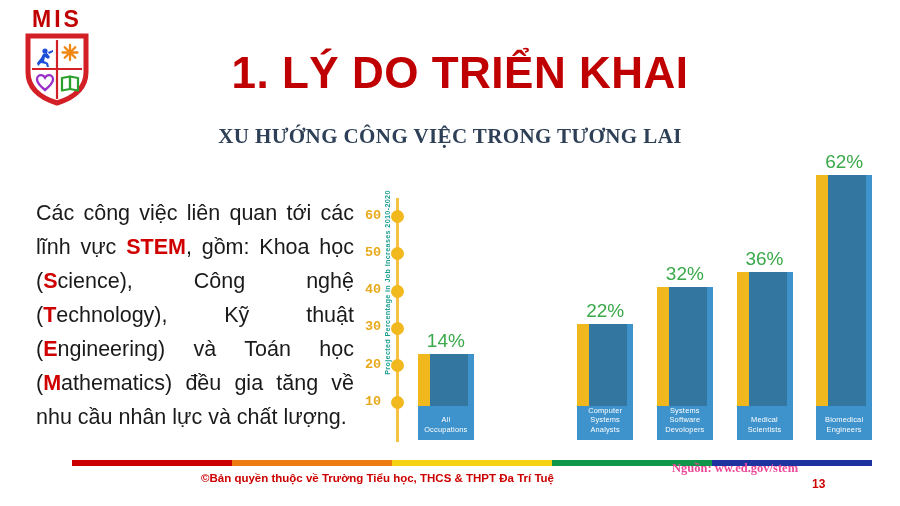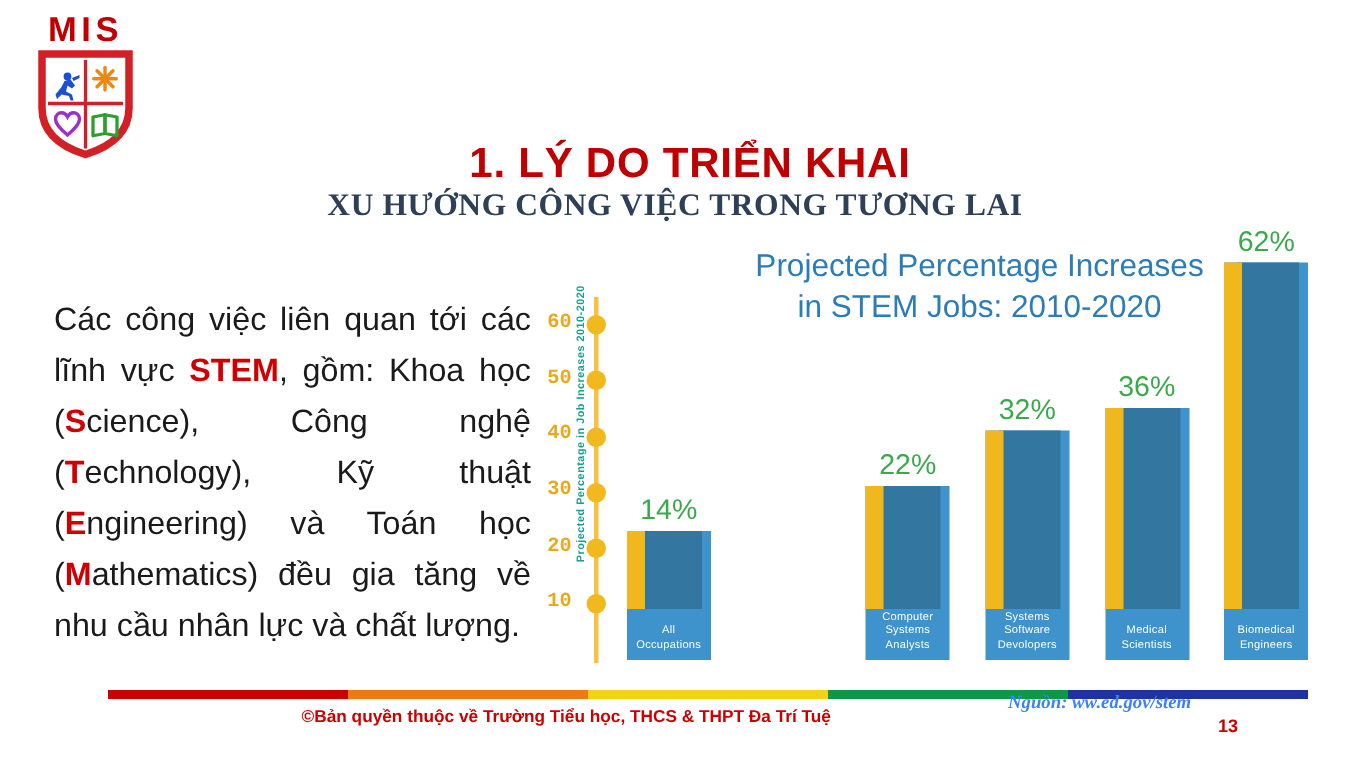--- a/index.html
+++ b/index.html
@@ -21,24 +21,23 @@
     color: #c00000;
   }
   #logo-shield { position: absolute; left: 10px; top: 26px; width: 66px; height: 74px; }
 
   
   #slide-title {
     position: absolute; left: 110px; top: 48px; width: 700px;
     text-align: center;
     font-family: "Liberation Sans", sans-serif;
     font-weight: bold;
-    font-size: 28px;
+    font-size: 44px;
     color: #c00000;
     letter-spacing: 0.5px;
-    margin-top: 45px;
   }
 
   
   #chart-subtitle {
     position: absolute; left: 200px; top: 124px; width: 500px;
     text-align: center;
     font-family: "Liberation Serif", serif;
     font-variant: small-caps;
     font-weight: bold;
     font-size: 21px;
@@ -151,23 +150,23 @@
     position: absolute; left: 0; top: 472px; width: 755px;
     text-align: center;
     font-family: "Liberation Sans", sans-serif;
     font-weight: bold;
     font-size: 11.5px;
     color: #cc0000;
   }
   #source-note {
     position: absolute; left: 672px; top: 461px;
     font-family: "Liberation Serif", serif;
-    font-style: italic; font-weight: bold;
+    font-weight: bold;
     font-size: 12.5px;
-    color: #3b82f6;
+    color: #ec4899;
   }
   #page-number {
     position: absolute; left: 812px; top: 477px;
     font-family: "Liberation Sans", sans-serif;
     font-weight: bold; font-size: 12px;
     color: #cc0000;
   }
 </style>
 </head>
 <body>
@@ -202,22 +201,20 @@
   </svg>
 </div>
 
 <div id="slide-title">1. LÝ DO TRIỂN KHAI</div>
 
 <div id="chart-subtitle">XU HƯỚNG CÔNG VIỆC TRONG TƯƠNG LAI</div>
 
 <p id="body-paragraph"><span>Các công việc liên quan tới các lĩnh vực </span><span class="hl" style="color: rgb(208, 0, 0);">STEM</span><span>, gồm: Khoa học (</span><span class="hl" style="color: rgb(208, 0, 0);">S</span><span>cience), Công nghệ (</span><span class="hl" style="color: rgb(208, 0, 0);">T</span><span>echnology), Kỹ thuật (</span><span class="hl" style="color: rgb(208, 0, 0);">E</span><span>ngineering) và Toán học (</span><span class="hl" style="color: rgb(208, 0, 0);">M</span><span>athematics) đều gia tăng về nhu cầu nhân lực và chất lượng.</span></p>
 
 <div id="chart">
-  <div id="chart-title">Projected Percentage Increases
-in STEM Jobs: 2010-2020</div>
   <div id="y-axis-label">Projected Percentage in Job Increases 2010-2020</div>
   <div id="y-axis-line"></div>
   <div id="y-ticks">
       <div class="y-tick" style="top: 236.269px; background: rgb(242, 185, 30);"></div>
       <div class="y-tick-label" style="top: 233.769px; left: 0px;">10</div>
       <div class="y-tick" style="top: 199.038px; background: rgb(242, 185, 30);"></div>
       <div class="y-tick-label" style="top: 196.538px; left: 0px;">20</div>
       <div class="y-tick" style="top: 161.808px; background: rgb(242, 185, 30);"></div>
       <div class="y-tick-label" style="top: 159.308px; left: 0px;">30</div>
       <div class="y-tick" style="top: 124.577px; background: rgb(242, 185, 30);"></div>

